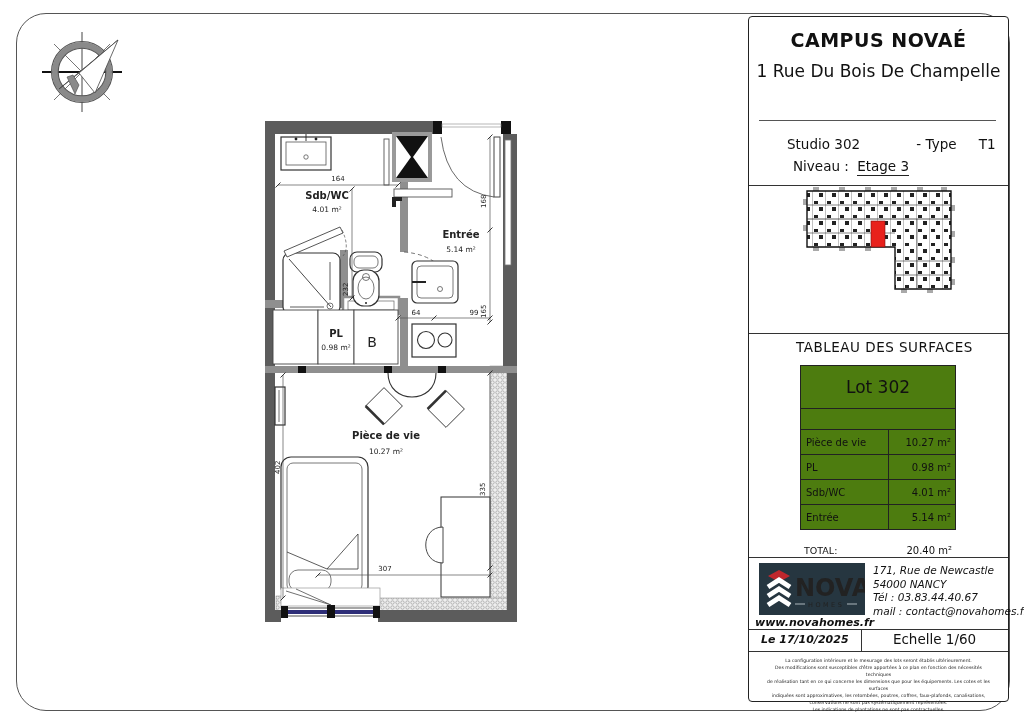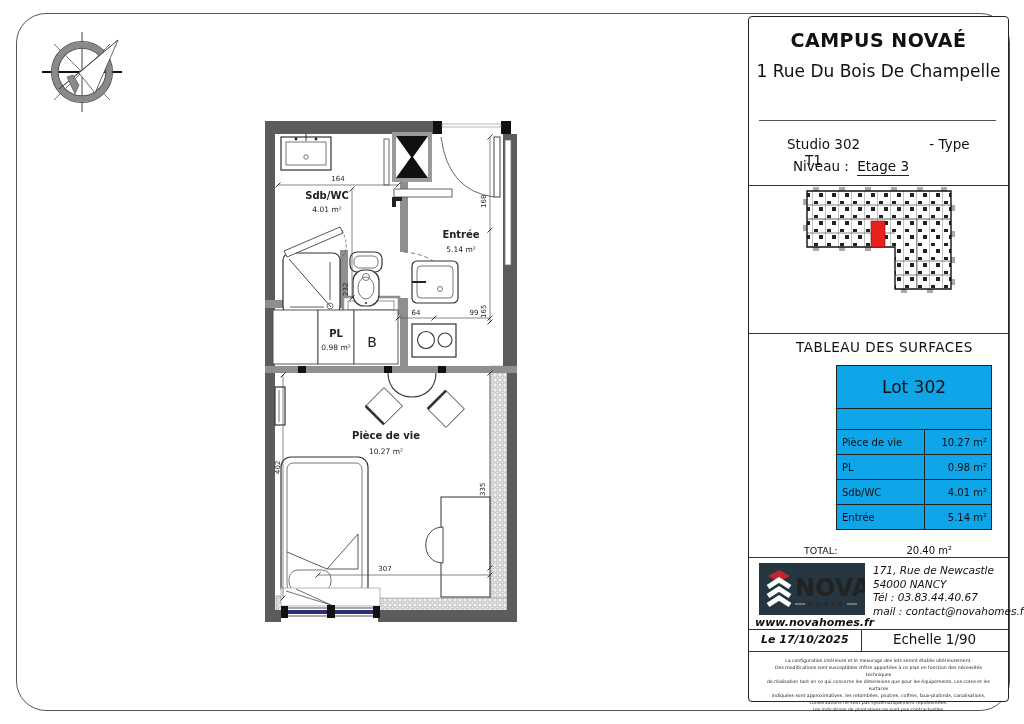--- a/index.html
+++ b/index.html
@@ -11,28 +11,28 @@
   #panel{position:absolute;left:748px;top:16px;width:259px;height:684px;
          border:1.3px solid #222;border-radius:4px;background:#fff;}
   .hline{position:absolute;left:0;width:100%;border-top:1.1px solid #333;}
   .hline.inset{left:10px;width:237px;border-top:1px solid #555;}
   .tb-project{position:absolute;top:12px;left:0;width:100%;text-align:center;
               font-size:19px;font-weight:bold;letter-spacing:.5px;}
   .tb-address{position:absolute;top:44px;left:0;width:100%;text-align:center;font-size:17px;}
   .tb-city{position:absolute;top:76px;left:0;width:100%;text-align:center;font-size:17px;}
   .tb-row1{position:absolute;top:119px;left:38px;font-size:13.5px;}
   .tb-row1 span{display:inline-block;}
-  .tb-type-label{margin-left:65px;}
+  .tb-type-label{margin-left:52px;}
   .tb-type-value{margin-left:18px;text-align:center;}
   .tb-row2{position:absolute;top:141px;left:44px;font-size:13.5px;}
   .tb-level-value{border-bottom:1px solid #222;padding-bottom:1px;margin-left:4px;}
   #key-plan{position:absolute;left:50px;top:168px;}
   .surf-title{position:absolute;top:322px;left:6px;width:100%;text-align:center;
               font-size:13.5px;letter-spacing:.5px;}
-  .surf-table{position:absolute;left:51px;top:348px;width:154px;border:1.4px solid #222;background:#0ea5e9;margin-left:36px;}
+  .surf-table{position:absolute;left:51px;top:348px;width:154px;border:1.4px solid #222;background:#4d7c0f;}
   .surf-head{height:42px;display:flex;align-items:center;justify-content:center;
              font-size:17px;border-bottom:1.4px solid #222;}
   .surf-empty{height:20px;border-bottom:1.1px solid #222;}
   .surf-row{height:24px;display:flex;border-bottom:1.1px solid #222;font-size:10px;}
   .surf-row:last-of-type{border-bottom:none;}
   .surf-row .lab{width:57%;border-right:1.1px solid #222;display:flex;align-items:center;padding-left:5px;}
   .surf-row .val{width:43%;display:flex;align-items:center;justify-content:flex-end;padding-right:4px;}
   .surf-total{position:absolute;left:51px;top:528px;width:154px;display:flex;
               justify-content:space-between;font-size:10px;gap:46px;}
   .surf-total .tlab{font-size:9.5px;padding-left:4px;}
@@ -393,21 +393,21 @@
     <div class="firm-addr">
       <div>171, Rue de Newcastle</div>
       <div>54000 NANCY</div>
       <div>Tél : 03.83.44.40.67</div>
       <div>mail : contact@novahomes.fr</div>
     </div>
 
     <div class="hline" style="top:612px;"></div>
     <div class="date-cell">Le 17/10/2025</div>
     <div class="vline"></div>
-    <div class="scale-cell">Echelle 1/90</div>
+    <div class="scale-cell">Echelle 1/60</div>
     <div class="hline" style="top:634px;"></div>
 
     <div class="disclaimer">
       <div>La configuration intérieure et le mesurage des lots seront établis ultérieurement.</div>
       <div>Des modifications sont susceptibles d'être apportées à ce plan en fonction des nécessités techniques</div>
       <div>de réalisation tant en ce qui concerne les dimensions que pour les équipements. Les cotes et les surfaces</div>
       <div>indiquées sont approximatives, les retombées, poutres, coffres, faux-plafonds, canalisations,</div>
       <div>conservations ne sont pas systématiquement représentées.</div>
       <div>Les indications de plantations ne sont pas contractuelles.</div>
     </div>

